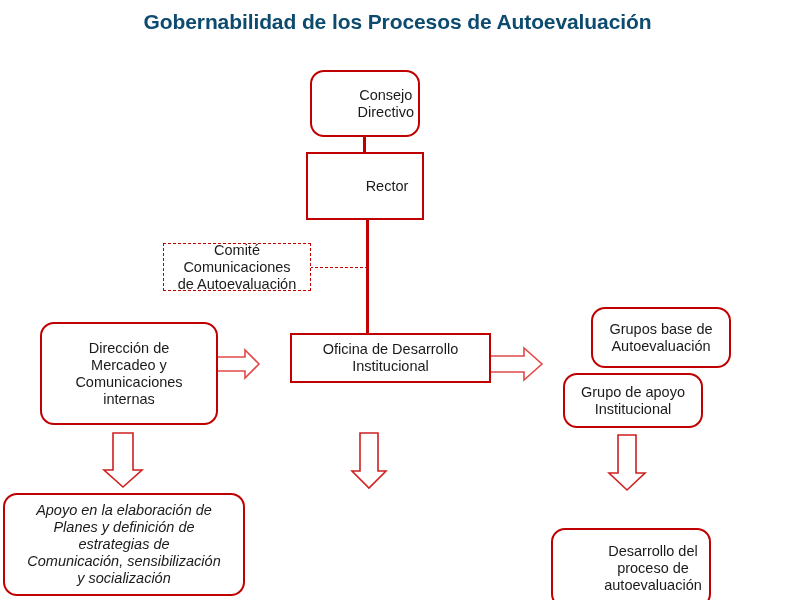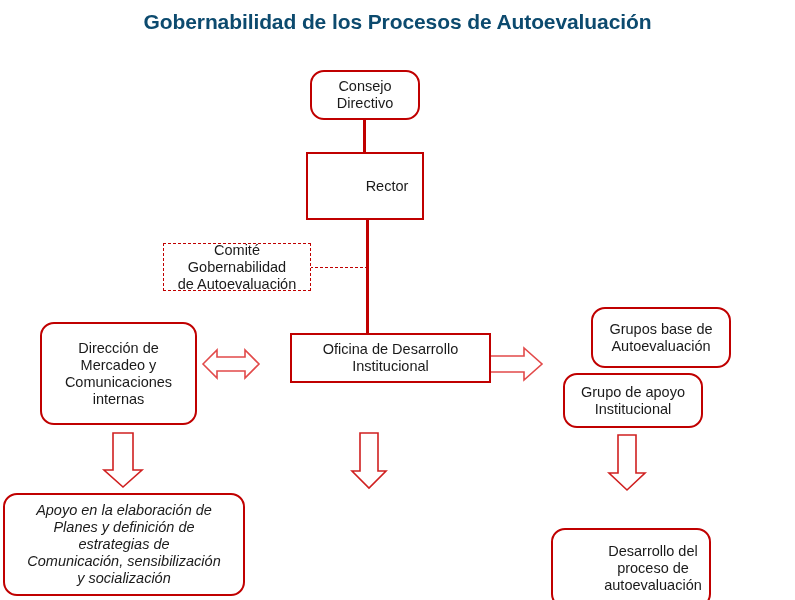--- a/index.html
+++ b/index.html
@@ -88,35 +88,35 @@
   <div id="diagram-title">Gobernabilidad de los Procesos de Autoevaluación</div>
 
   <div class="connector" style="left:363px; top:120px; width:3px; height:34px;"></div>
 
   <div class="connector" style="left:366px; top:218px; width:3px; height:117px;"></div>
 
   <div class="connector dashed-h" style="left:310px; top:267px; width:58px;"></div>
 
   <div class="connector dashed-v" style="left:366px; top:222px; height:46px;"></div>
 
-  <div class="node rounded" style="left:310px; top:70px; width:110px; height:50px;">
+  <div class="node rounded" style="left:310px; top:70px; width:110px; height:67px;justify-content:flex-end;">
     <span class="label">Consejo
 Directivo</span>
   </div>
 
   <div class="node sharp" style="left:306px; top:152px; width:118px; height:68px;padding-left:48px;">
     <span class="label">Rector</span>
   </div>
 
   <div class="node dashed" style="left:163px; top:243px; width:148px; height:48px;">
-    <span class="label">Comité Gobernabilidad
+    <span class="label">Comité Comunicaciones
 de Autoevaluación</span>
   </div>
 
-  <div class="node rounded" style="left:40px; top:322px; width:157px; height:103px;">
+  <div class="node rounded" style="left:40px; top:322px; width:178px; height:103px;">
     <span class="label">Dirección de
 Mercadeo y
 Comunicaciones
 internas</span>
   </div>
 
   <div class="node sharp" style="left:290px; top:333px; width:201px; height:50px;">
     <span class="label">Oficina de Desarrollo
 Institucional</span>
   </div>

